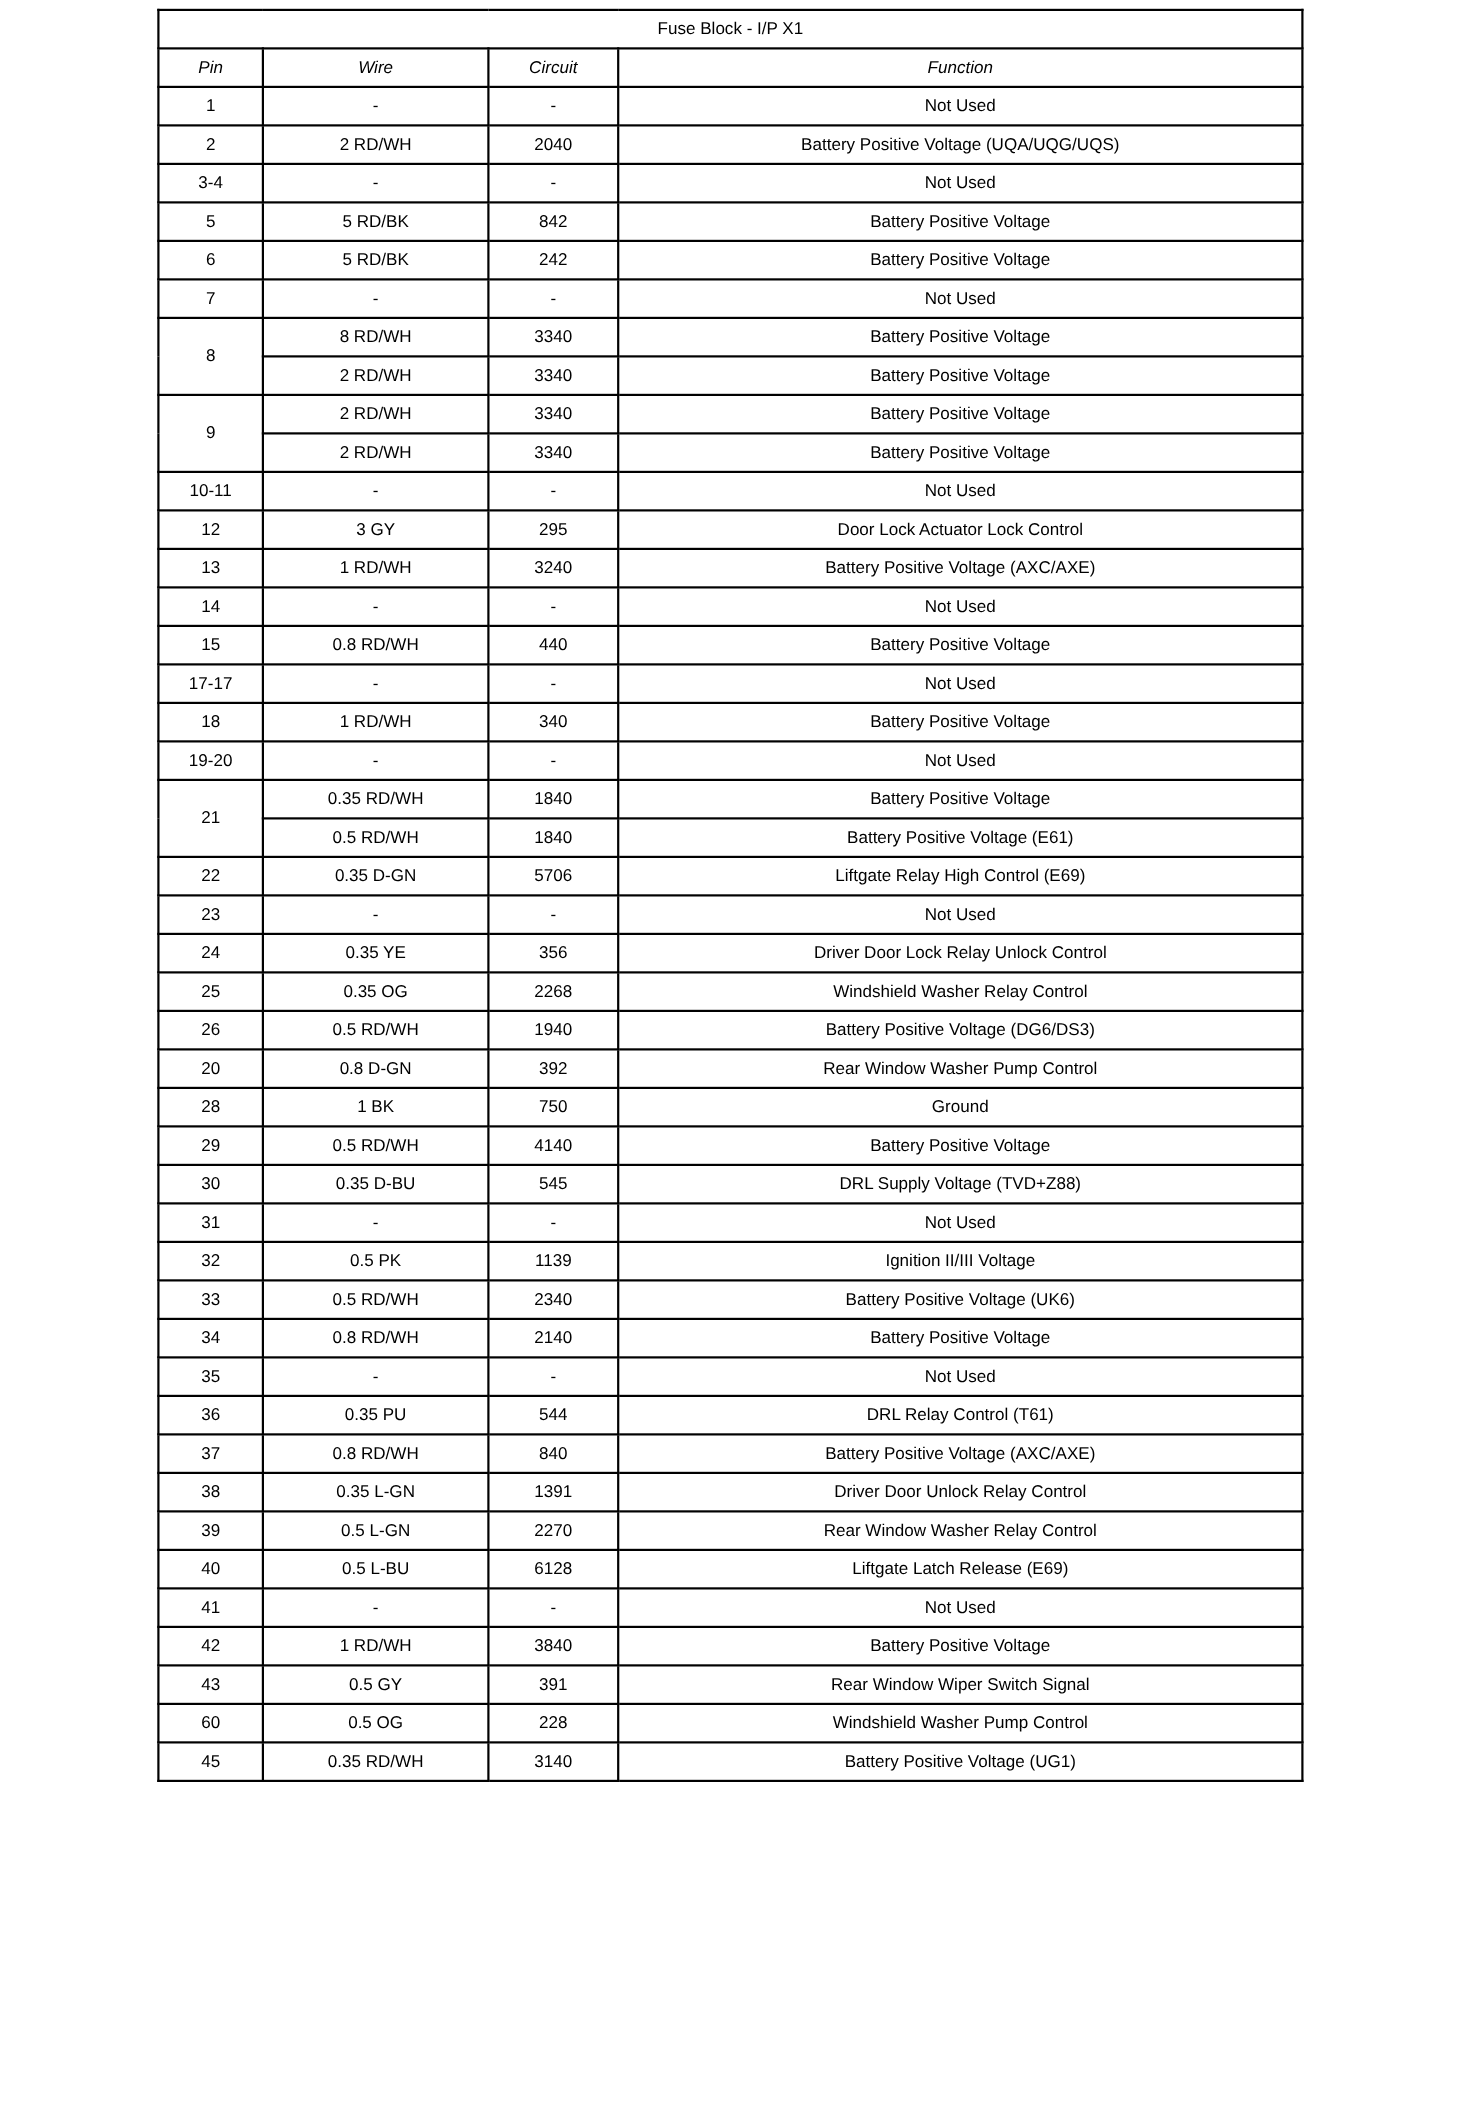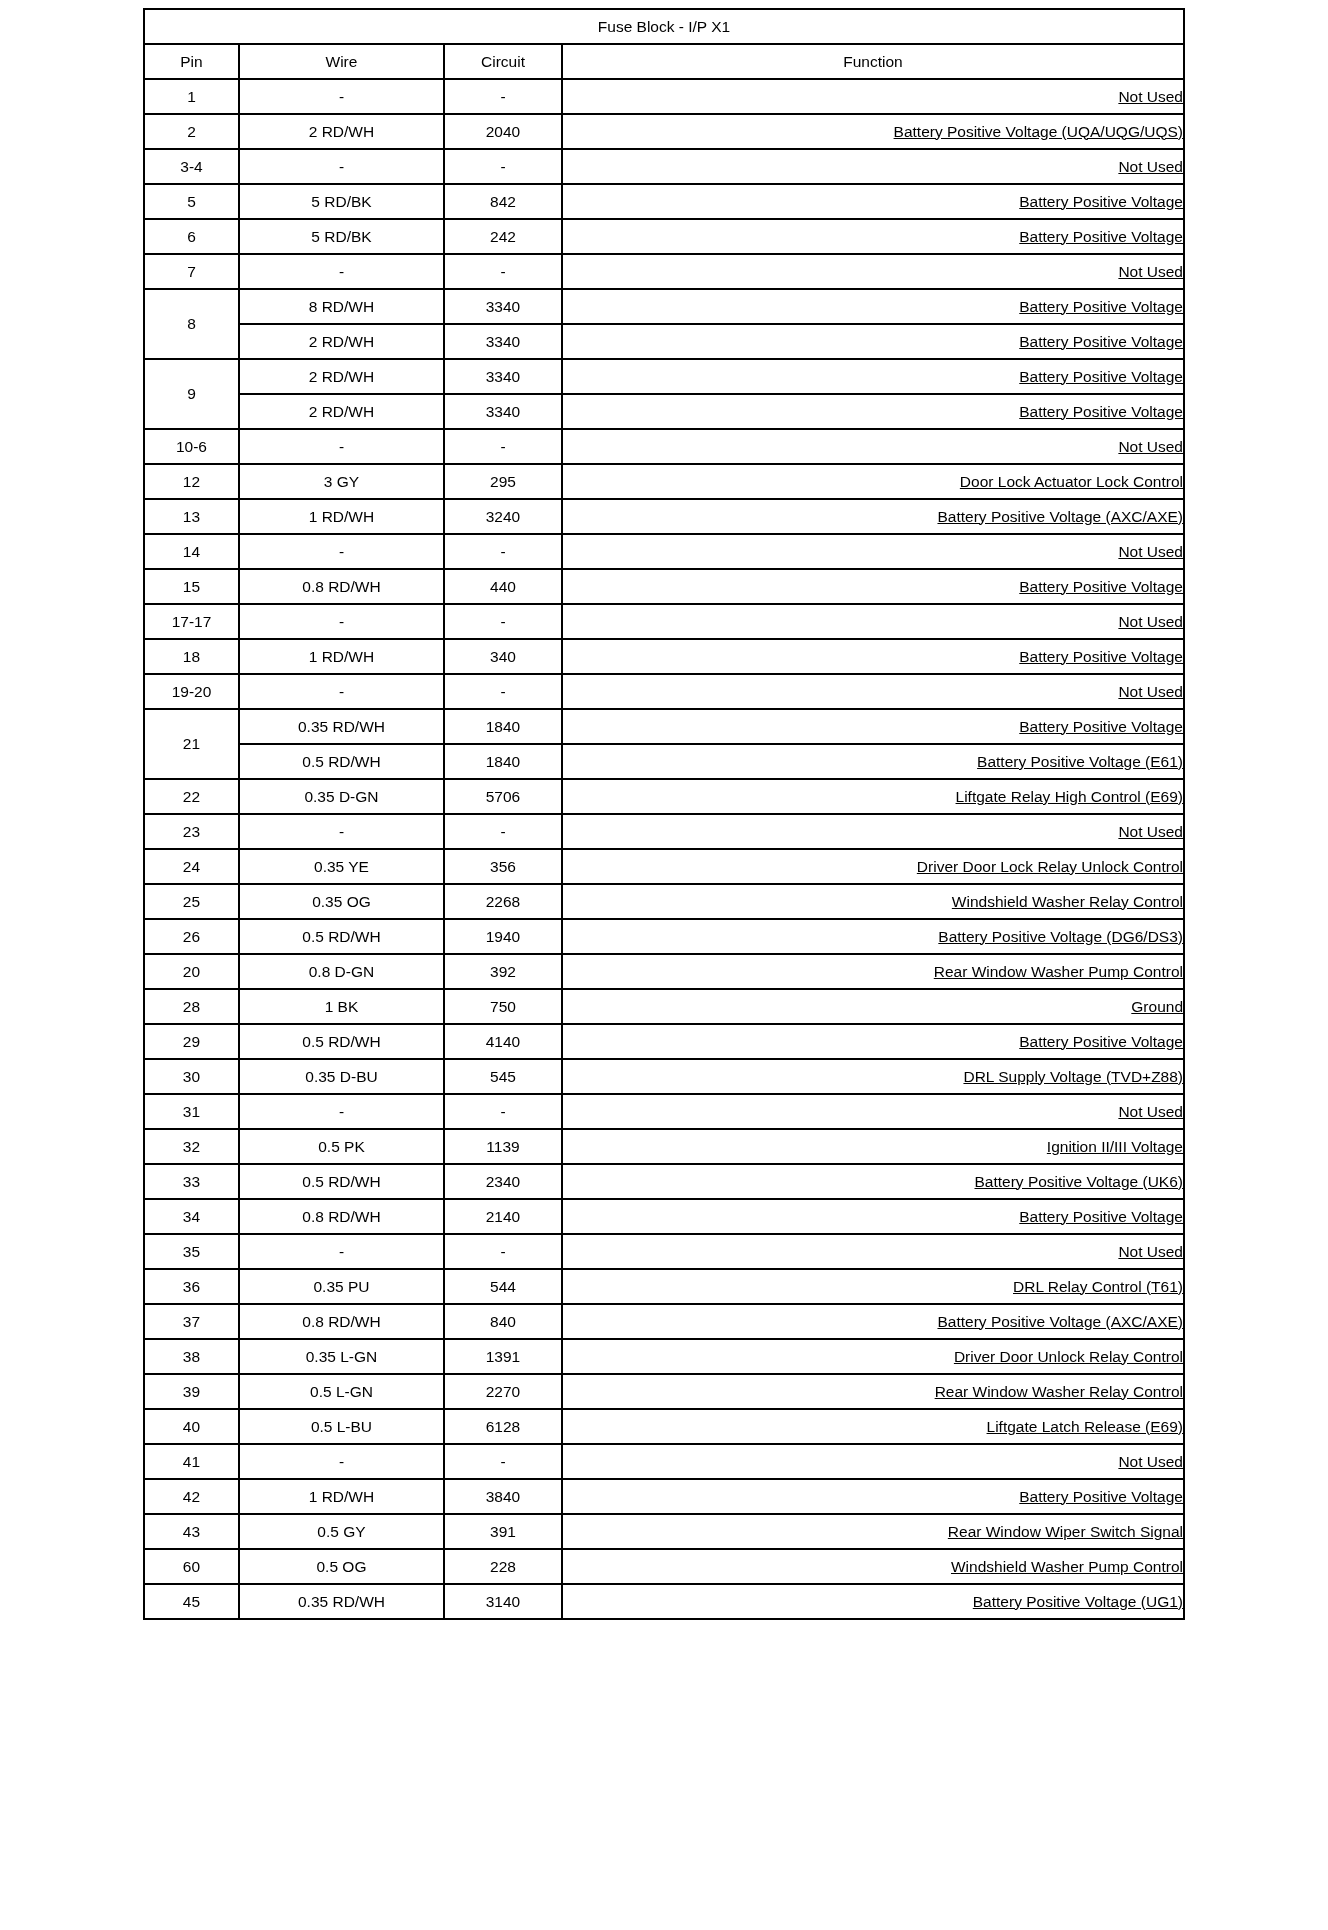--- a/index.html
+++ b/index.html
@@ -38,39 +38,39 @@
     text-align: center;
     font-weight: bold;
     font-size: 16.5px;
     height: 35px;
   }
   .hdr {
     text-align: center;
     font-weight: bold;
     font-size: 16.5px;
     height: 35px;
+    font-style: italic;
   }
   col.c-pin    { width: 95px; }
   col.c-wire   { width: 205px; }
   col.c-circ   { width: 118px; }
   col.c-func   { width: 622px; }
 
   td.pin {
     text-align: center;
   }
   td.wire {
     text-align: center;
   }
   td.circuit {
     text-align: center;
   }
   td.func {
-    text-align: right;
+    text-align: center;
     padding-left: 9px;
-    text-decoration: underline;
   }
 </style>
 </head>
 <body>
 
 <div class="page">
   <table class="fuse-table">
     <colgroup>
       <col class="c-pin">
       <col class="c-wire">
@@ -140,21 +140,21 @@
           <td class="wire">2 RD/WH</td>
           <td class="circuit">3340</td>
           <td class="func">Battery Positive Voltage</td>
         </tr>
         <tr>
           <td class="wire">2 RD/WH</td>
           <td class="circuit">3340</td>
           <td class="func">Battery Positive Voltage</td>
         </tr>
         <tr>
-          <td class="pin">10-6</td>
+          <td class="pin">10-11</td>
           <td class="wire">-</td>
           <td class="circuit">-</td>
           <td class="func">Not Used</td>
         </tr>
         <tr>
           <td class="pin">12</td>
           <td class="wire">3 GY</td>
           <td class="circuit">295</td>
           <td class="func">Door Lock Actuator Lock Control</td>
         </tr>

